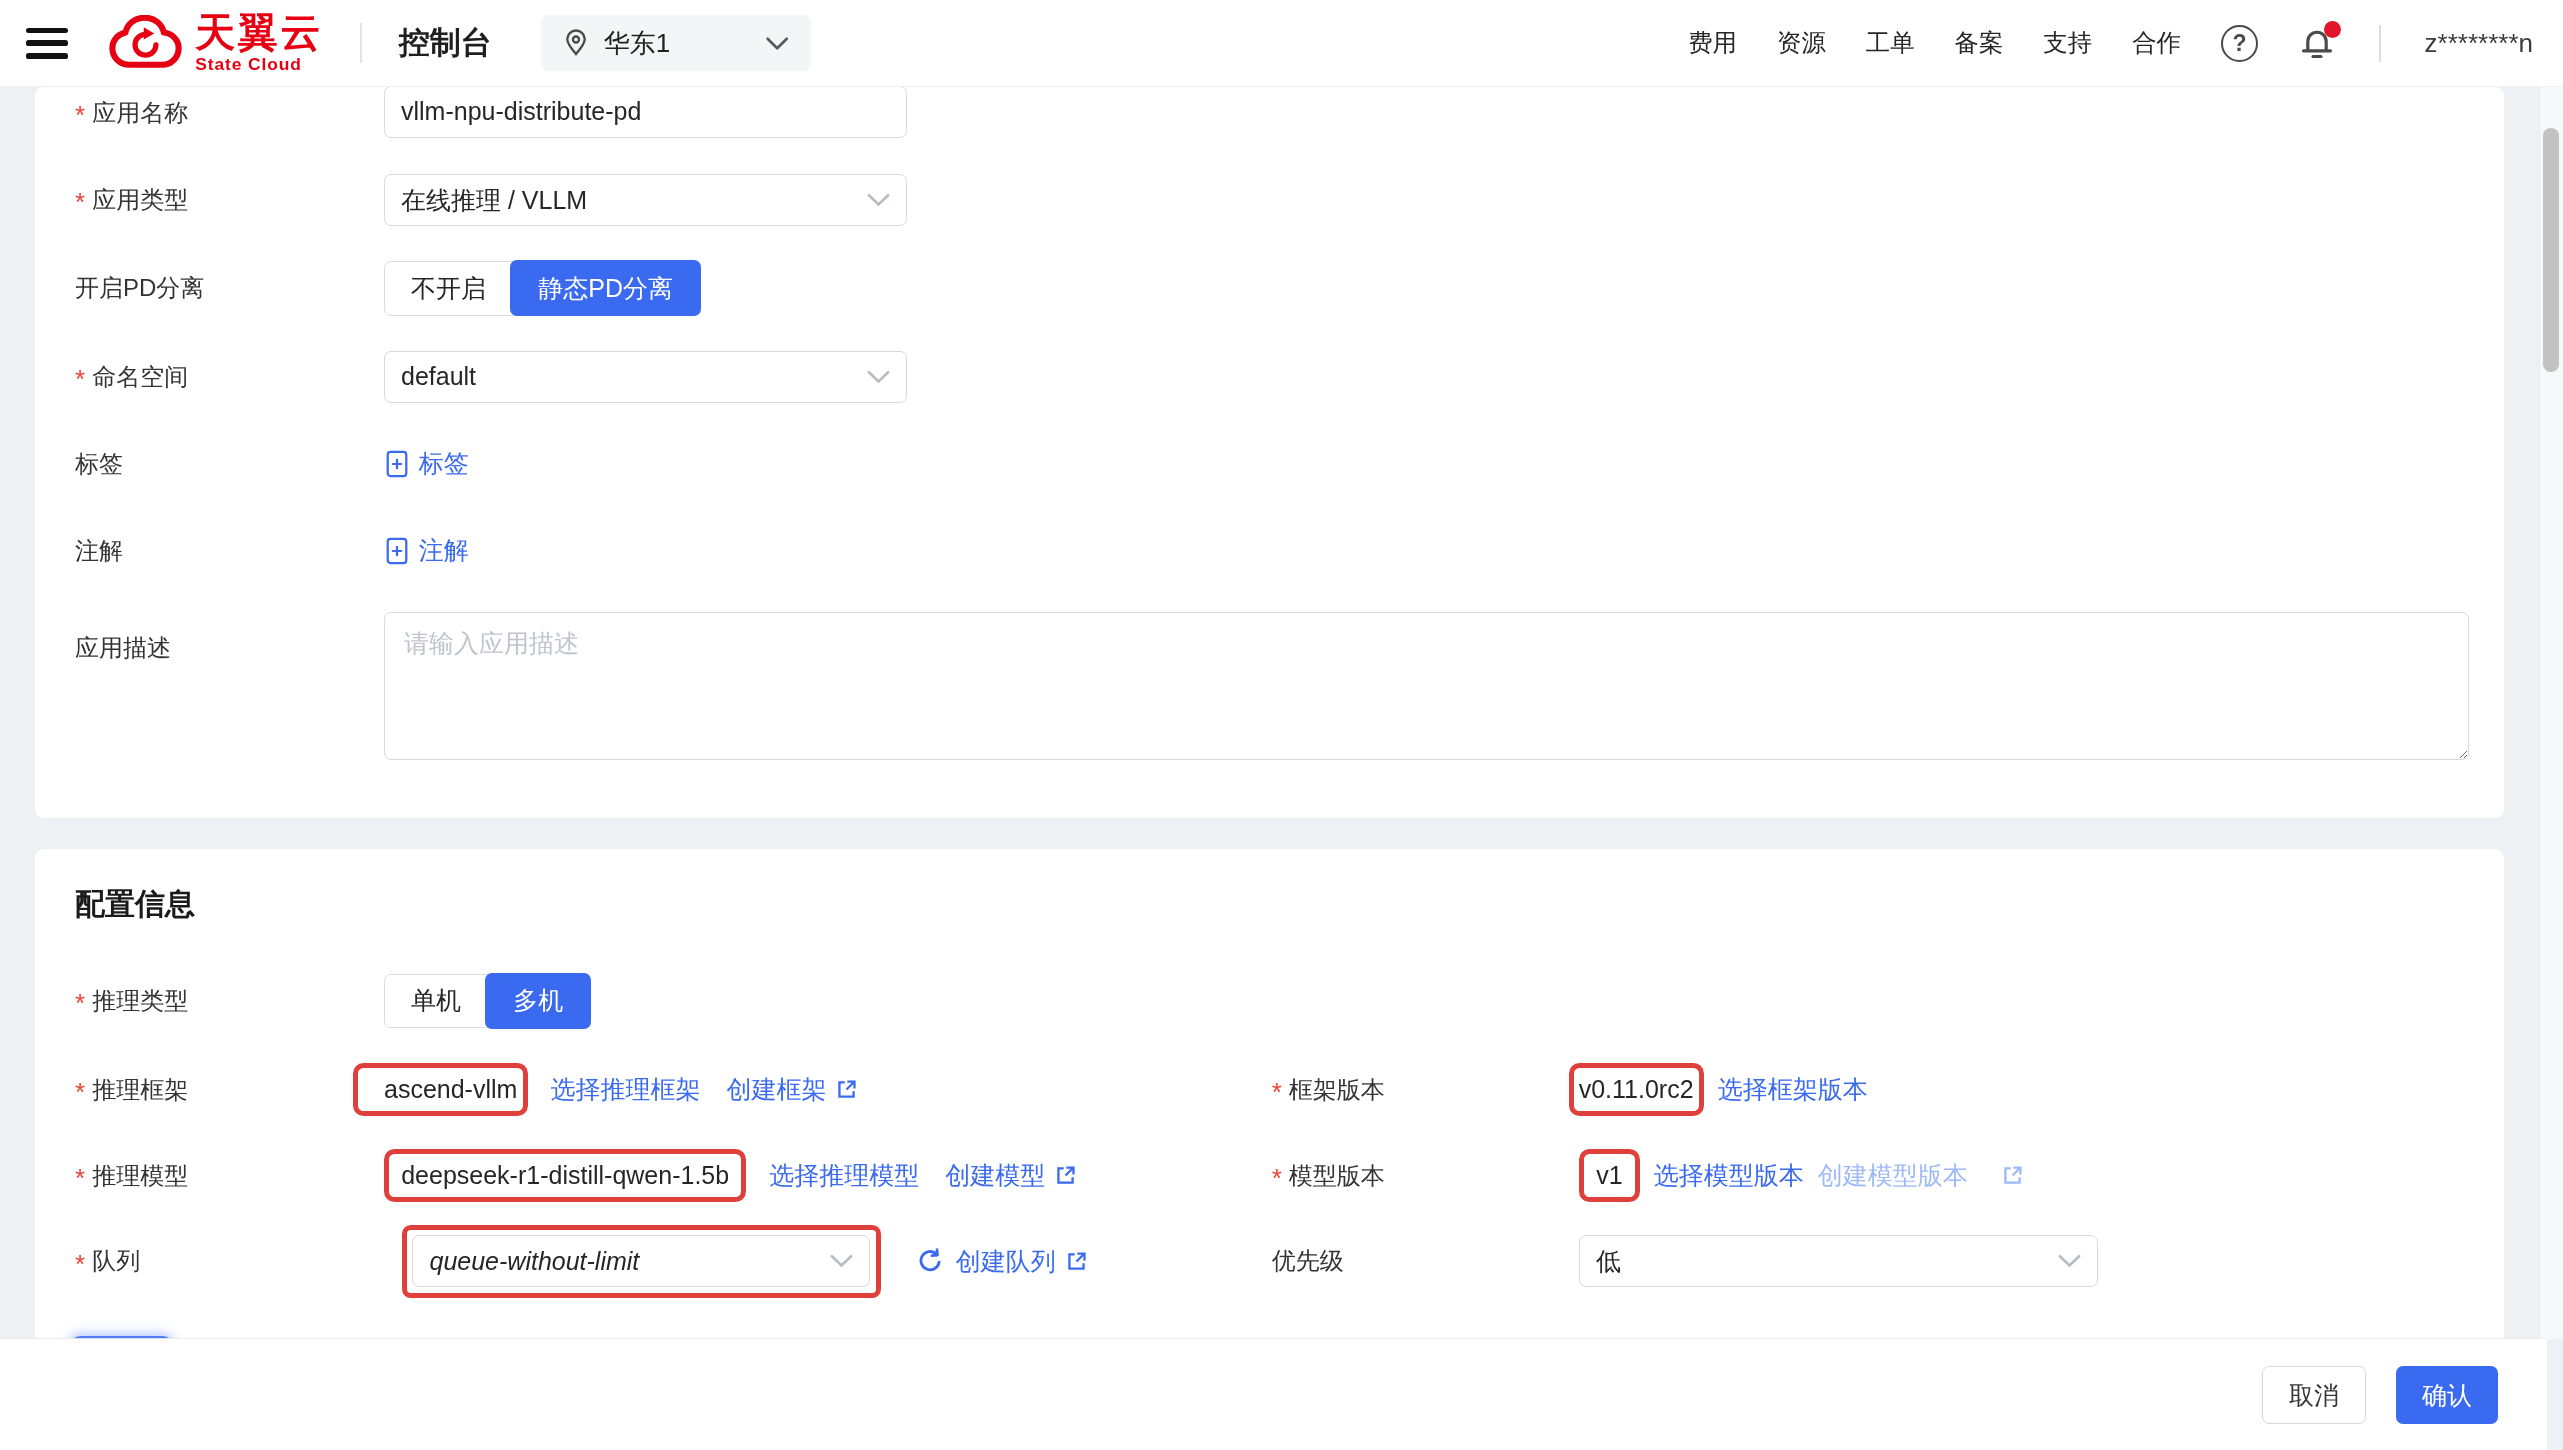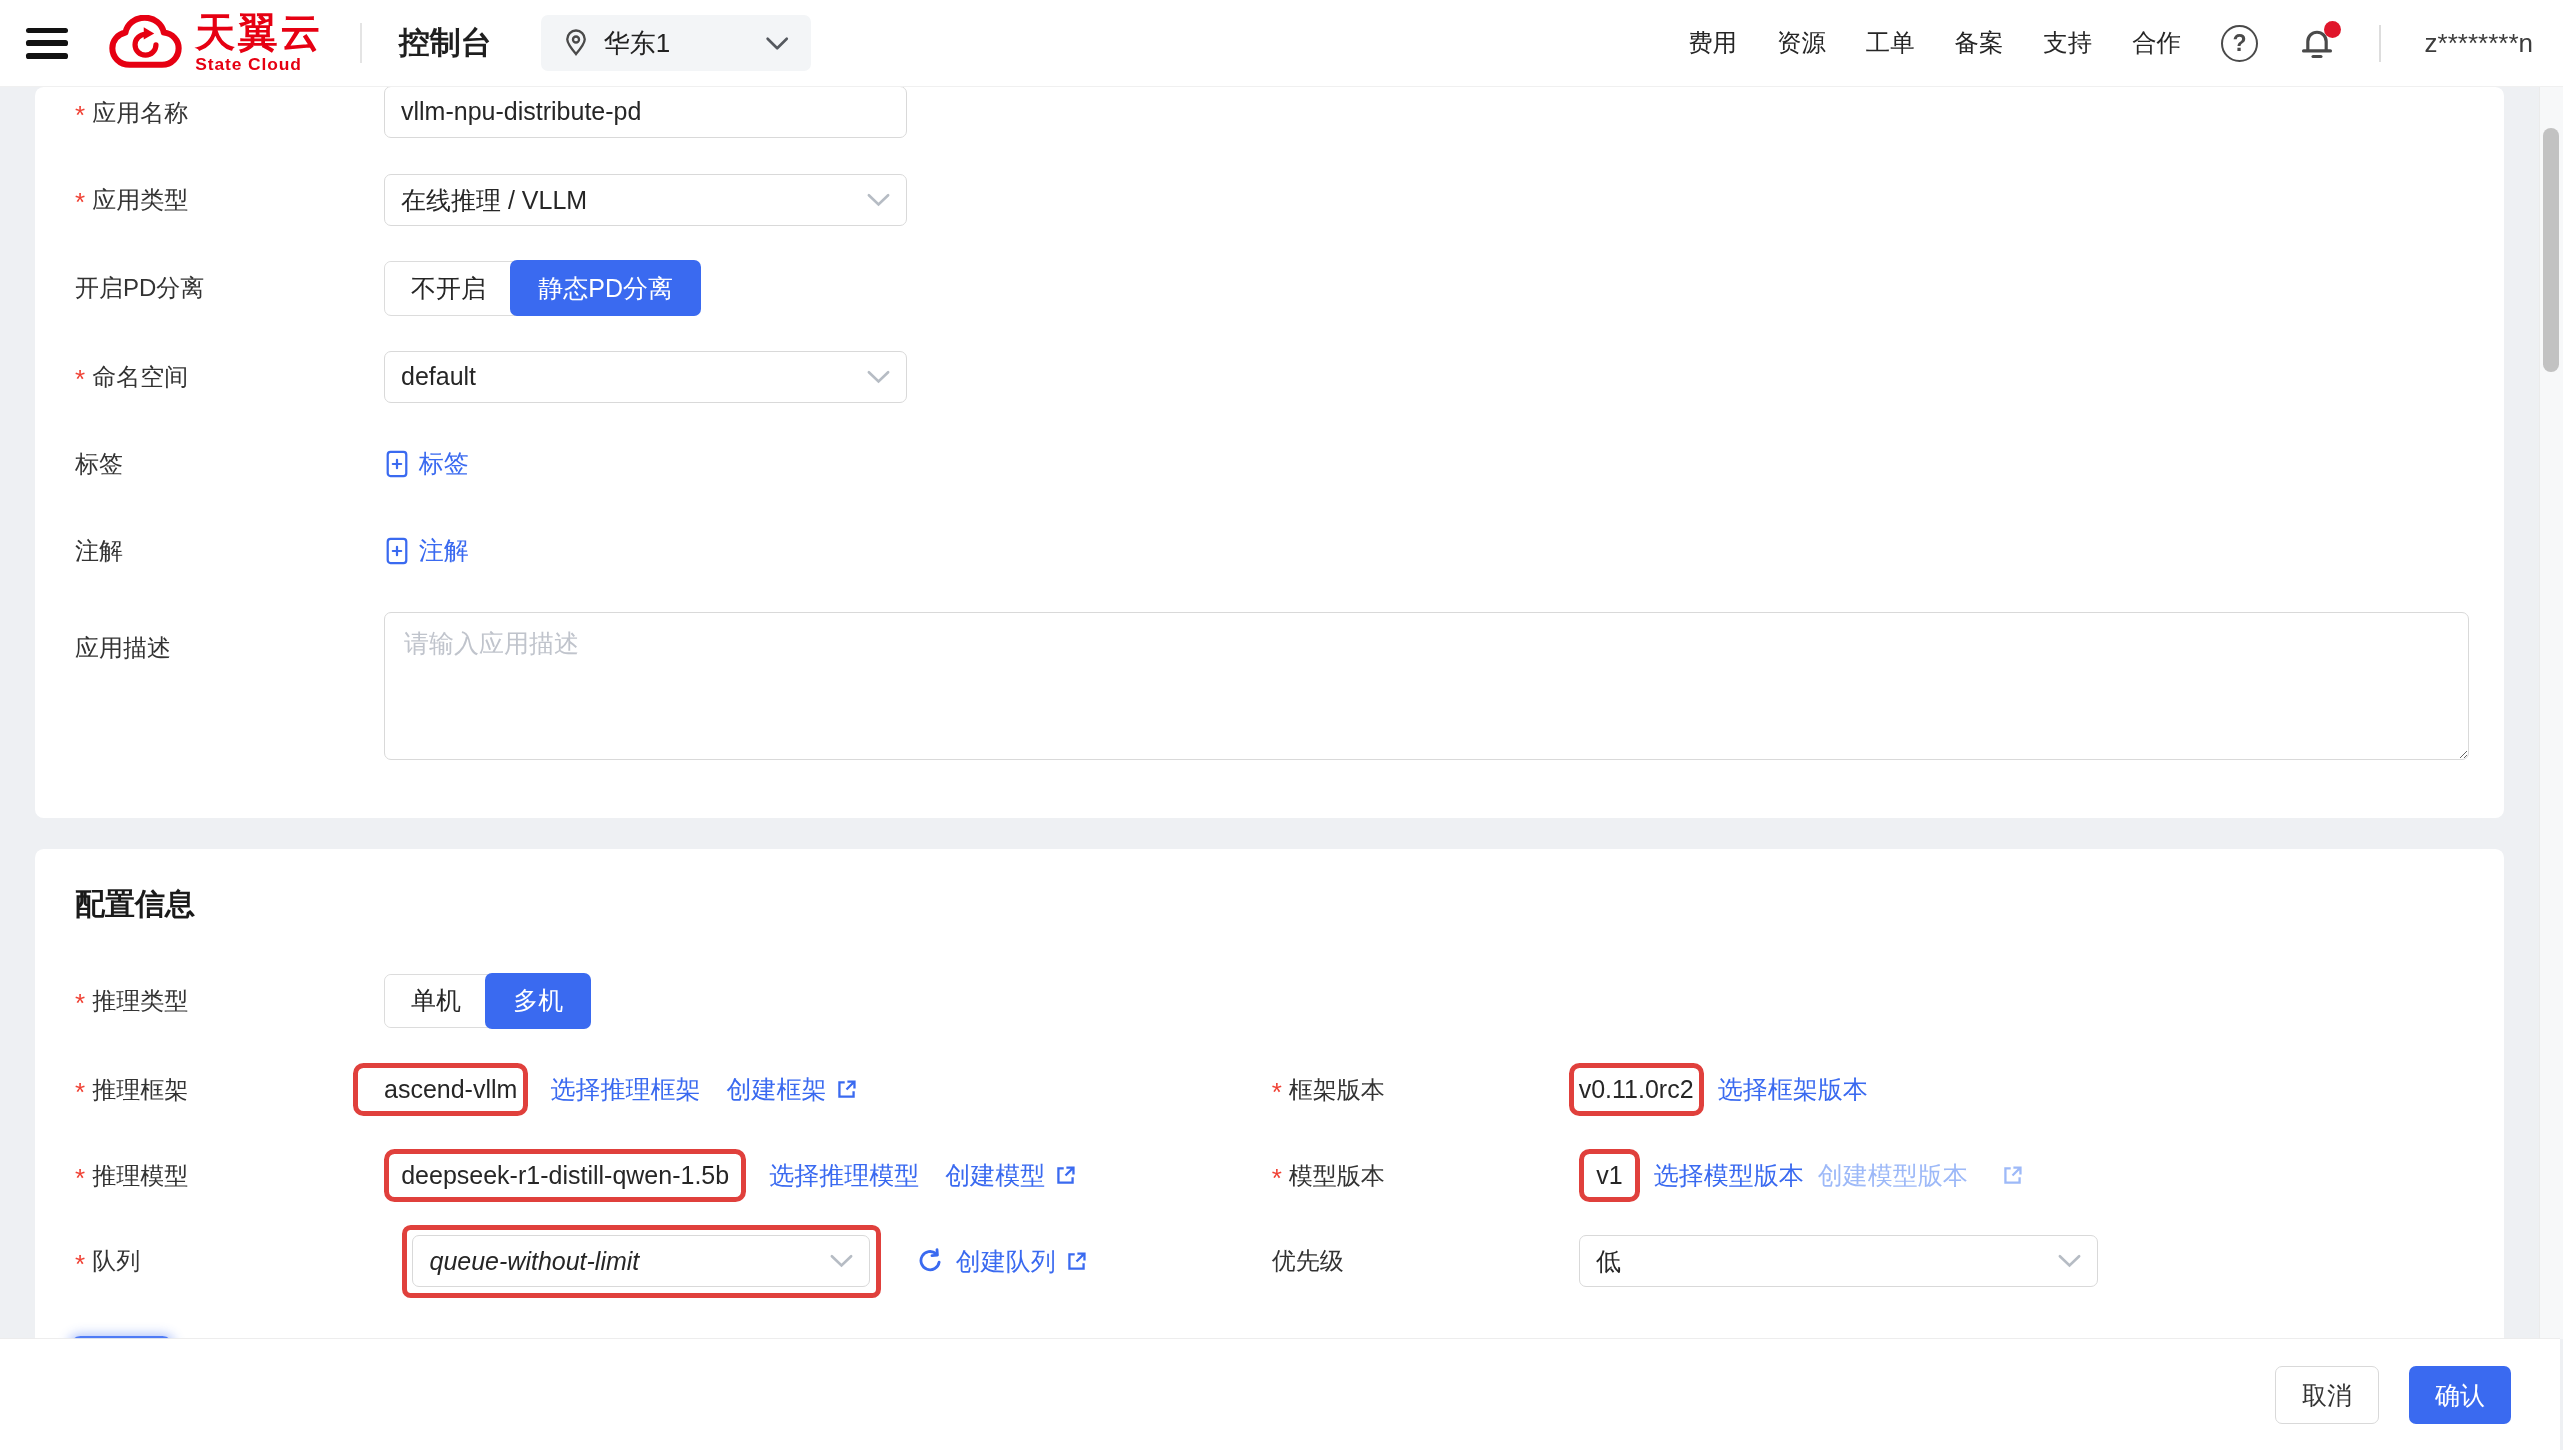--- a/index.html
+++ b/index.html
@@ -94,21 +94,21 @@
   .priority-select{width:519px;}
   .mt40{margin-top:35px;} .mt38{margin-top:33px;} .mt26{margin-top:23px;} .mt56{margin-top:49px;}
   .add-btn{
     margin:38px 0 0 35px;width:103px;height:70px;background:#fff;
     border:3.5px solid #4f7bf5;border-radius:10.5px;box-shadow:0 0 10.5px 1.7px rgba(79,123,245,.45);
     display:flex;align-items:center;justify-content:center;
     color:var(--accent);font-size:35px;cursor:pointer;
   }
   
   footer{
-    position:absolute;left:0;right:3px;bottom:0;height:112px;background:#fff;z-index:10;
+    position:absolute;left:0;right:16px;bottom:0;height:112px;background:#fff;z-index:10;
     display:flex;align-items:center;justify-content:flex-end;gap:30px;padding-right:49px;
     box-shadow:0 -0.9px 0 #ececec;
   }
   .btn{height:58px;border-radius:7px;font-size:25px;font-family:inherit;cursor:pointer;display:flex;align-items:center;justify-content:center;}
   .btn-cancel{min-width:96px;padding:0 26px;background:#fff;border:1.7px solid #d9d9d9;color:#333;}
   .btn-confirm{min-width:87px;padding:0 26px;background:var(--accent);border:none;color:#fff;}
   
   .scroll-track{position:absolute;top:87px;right:0;width:24.4px;height:1252px;background:#f7f8f9;border-left:0.9px solid #ebebeb;z-index:8;}
   .scroll-thumb{position:absolute;top:41px;right:4.4px;width:15.7px;height:244px;background:#c2c2c2;border-radius:7.8px;}
   svg{display:block;}

